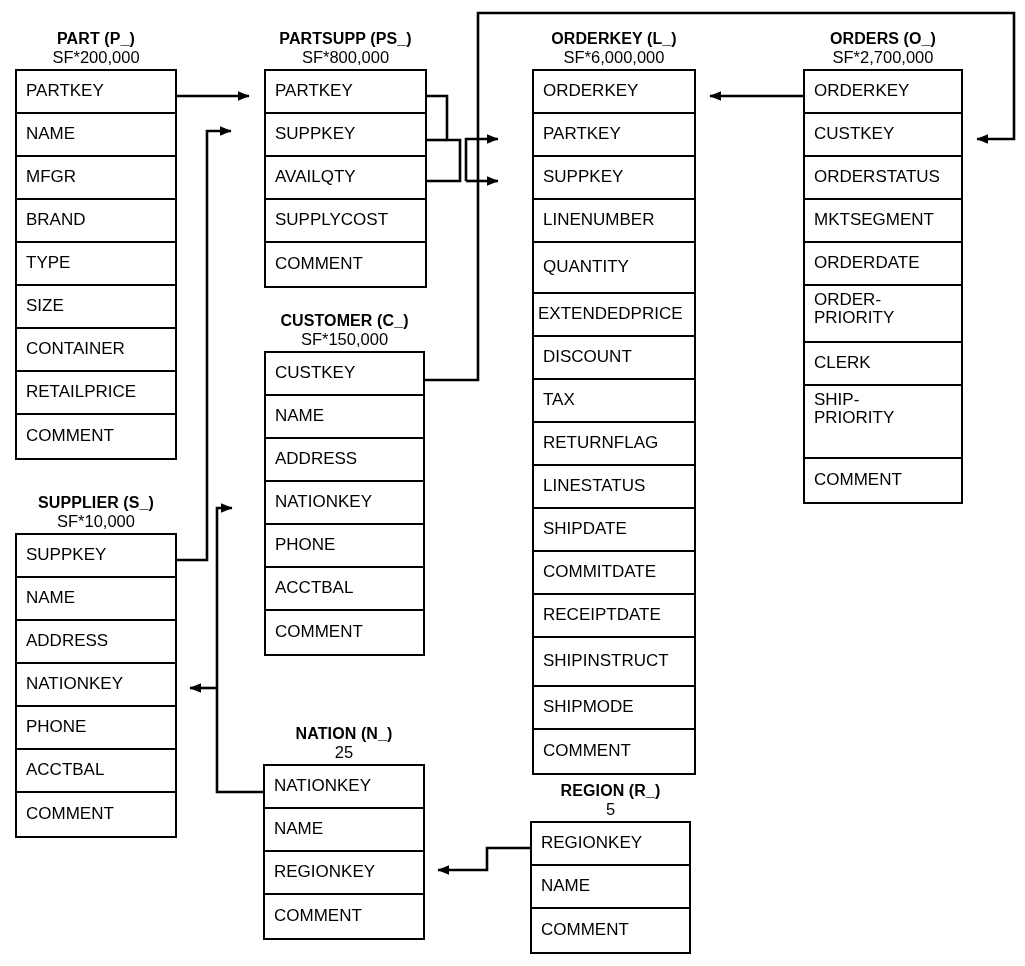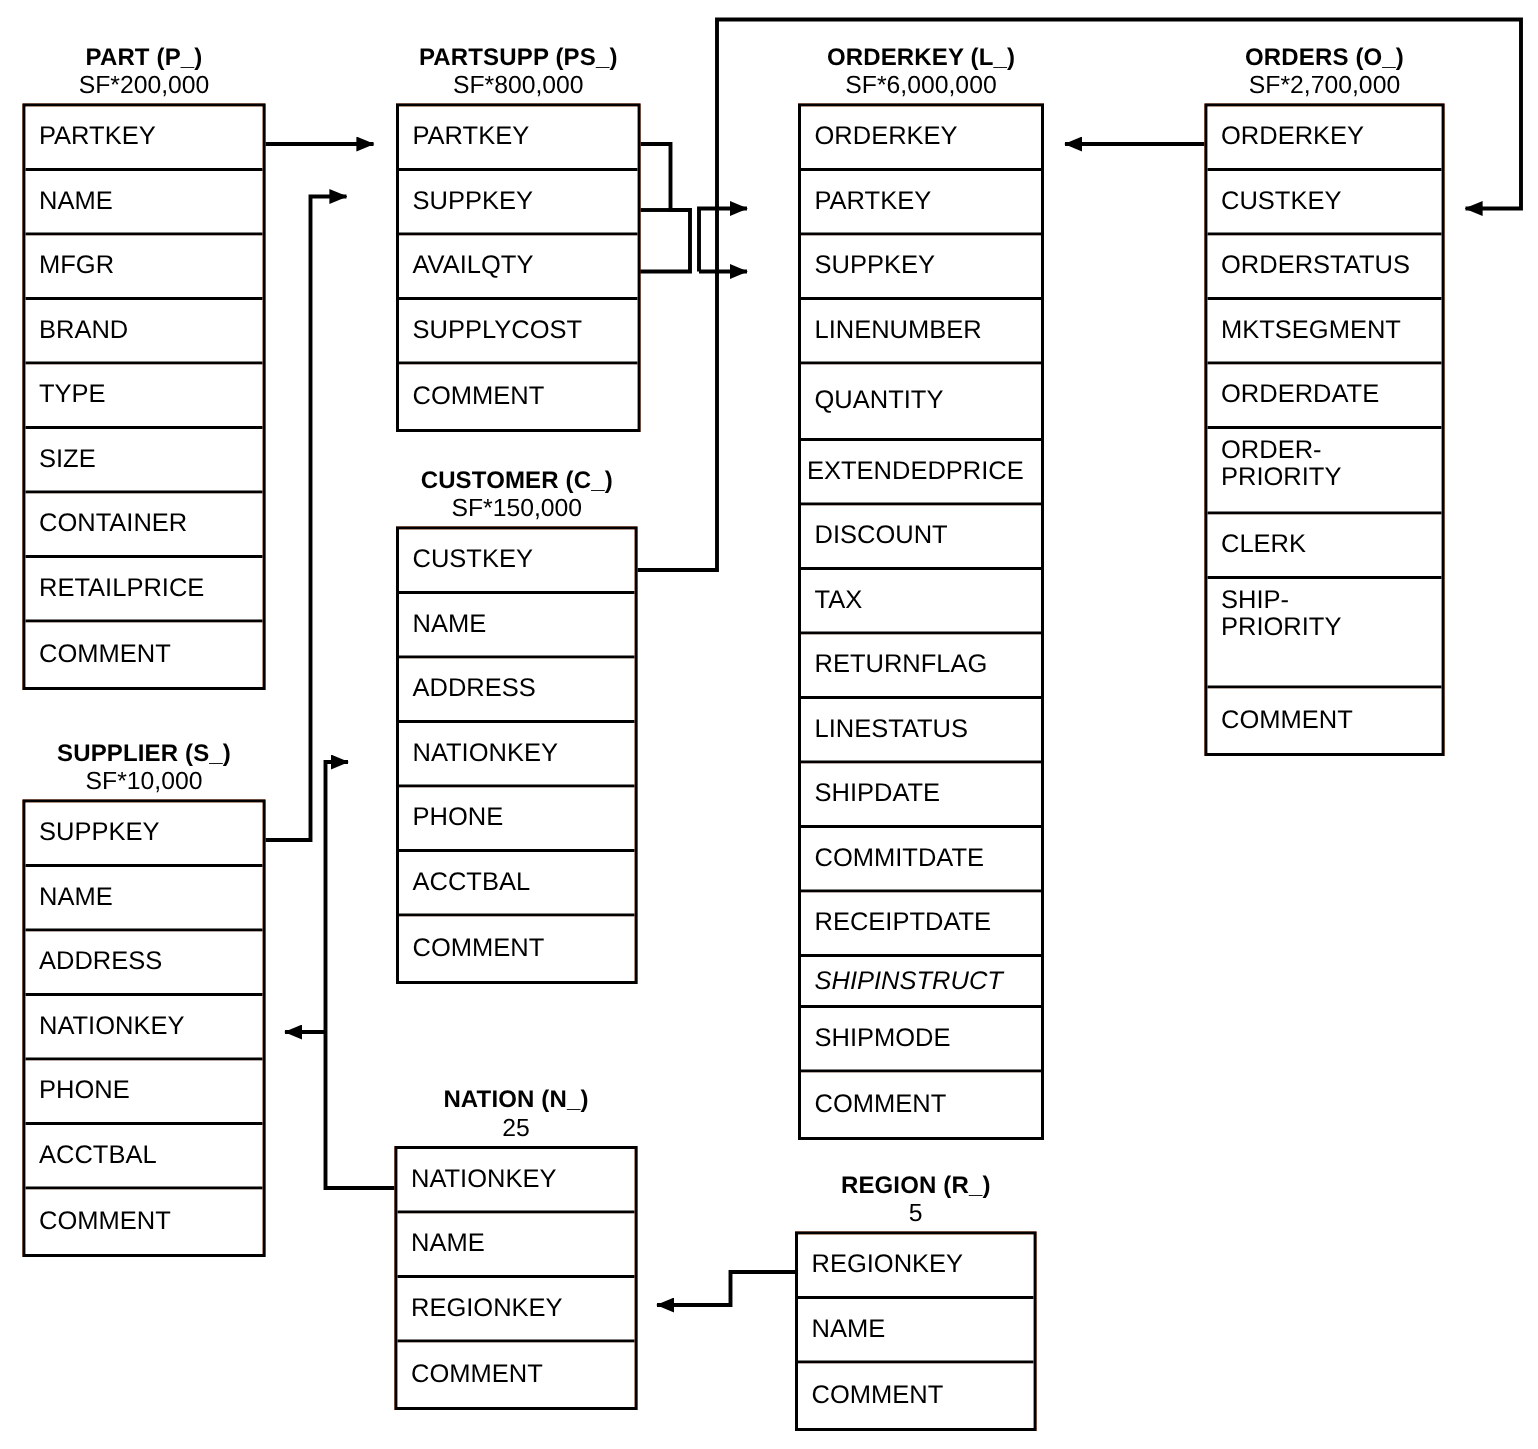--- a/index.html
+++ b/index.html
@@ -140,21 +140,21 @@
       <div class="field" style="height:43px;text-align:right;">LINENUMBER</div>
       <div class="field" style="height:51px;">QUANTITY</div>
       <div class="field overflow" style="height:43px; padding-left:4px;">EXTENDEDPRICE</div>
       <div class="field" style="height:43px;">DISCOUNT</div>
       <div class="field" style="height:43px;">TAX</div>
       <div class="field" style="height:43px;">RETURNFLAG</div>
       <div class="field" style="height:43px;">LINESTATUS</div>
       <div class="field" style="height:43px;">SHIPDATE</div>
       <div class="field" style="height:43px;">COMMITDATE</div>
       <div class="field" style="height:43px;">RECEIPTDATE</div>
-      <div class="field" style="height:34px;font-style:italic;">SHIPINSTRUCT</div>
+      <div class="field" style="height:49px;">SHIPINSTRUCT</div>
       <div class="field" style="height:43px;">SHIPMODE</div>
       <div class="field" style="height:43px;">COMMENT</div>
     </div>
   </div>
 
   <div class="entity" style="left:803px; top:30px; width:160px;">
     <div class="entity-title">ORDERS (O_)</div>
     <div class="entity-card">SF*2,700,000</div>
     <div class="entity-box">
       <div class="field" style="height:43px;">ORDERKEY</div>

